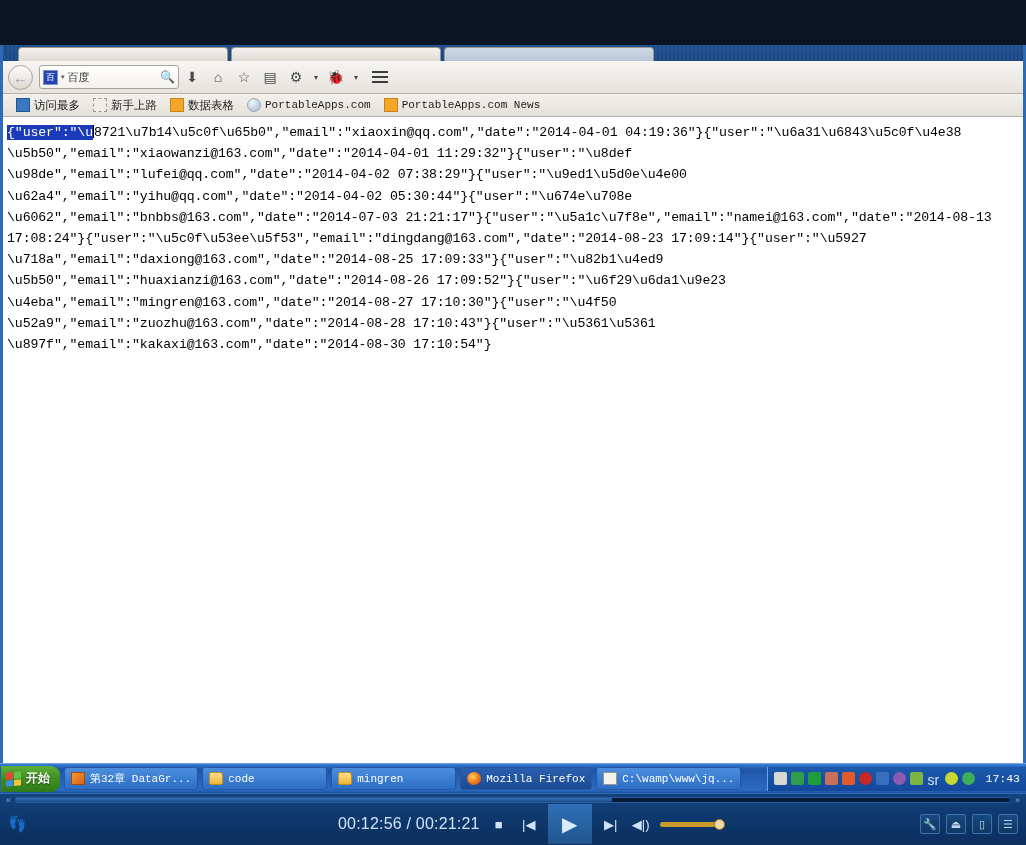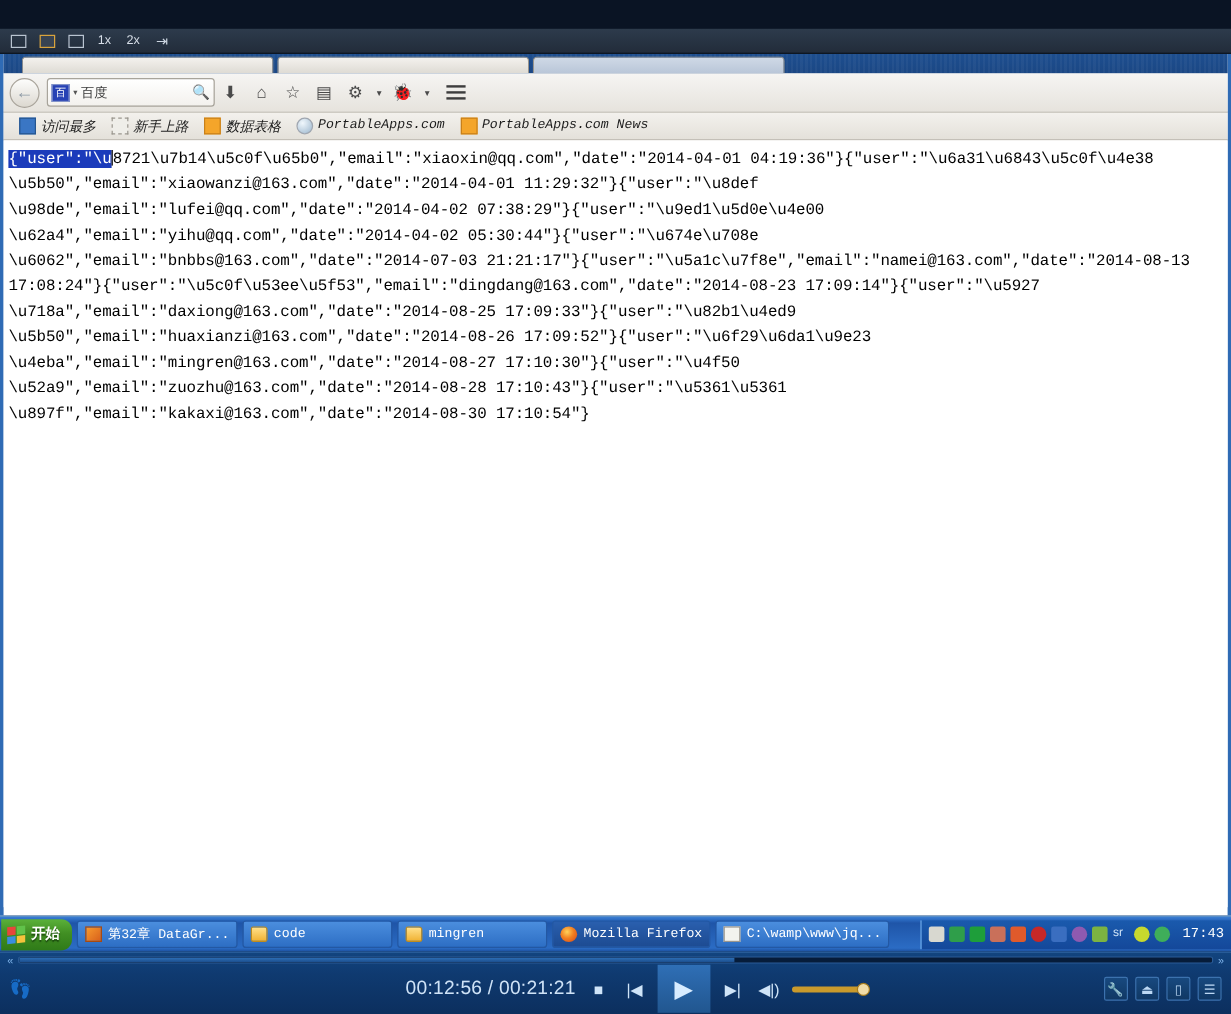--- a/index.html
+++ b/index.html
@@ -141,21 +141,21 @@
   .ff-menu-btn { width: 26px; height: 26px; display:flex; flex-direction: column; gap:3px;
     align-items:center; justify-content:center; margin-left: 4px; }
   .ff-menu-btn i { display:block; width: 16px; height: 2px; background:#3d3d3d; }
 
   .ff-bookmarks {
     height: 23px; background: linear-gradient(to bottom,#f3f1ed,#e4e1da);
     border-bottom: 1px solid #b7b2a9;
     display: flex; align-items: center; padding-left: 8px; gap: 3px;
   }
   .bm { display: flex; align-items: center; gap: 4px; padding: 1px 5px; }
-  .bm-label { font-size: 11.5px; color: #1c1c1c; white-space: nowrap; font-style: italic; }
+  .bm-label { font-size: 11.5px; color: #1c1c1c; white-space: nowrap; }
   .bm-label.mono { font-family: "Liberation Mono", monospace; font-size: 11px; }
   .bm-ico { width: 14px; height: 14px; flex: 0 0 auto; border: 1px solid #9fa6b0; background: #fff; }
   .bm-ico.blue { background: #3a76c4; border-color: #25558f; }
   .bm-ico.rss { background: #f4a52a; border-color: #c8801a; }
   .bm-ico.dash { background: #efeee9; border: 1px dashed #9a968e; }
   .bm-ico.globe { border-radius: 50%; background: radial-gradient(circle at 35% 30%,#f0f7fc,#9bb6cd); }
 
   
   .ff-content {
     height: 639px; background: #ffffff; overflow: hidden;
@@ -249,36 +249,20 @@
   .rbtn { width: 20px; height: 20px; border:1px solid #3c72ae; border-radius:2px;
           display:flex;align-items:center;justify-content:center;color:#bcd8f4;font-size:11px;
           background: linear-gradient(to bottom,#18497f,#103864); }
 </style>
 </head>
 <body>
 
 <div id="app">
 
 
-  <div class="qq-toolbar2">
-    <div class="qq-t2btn">
-        <span class="qq-t2icon"></span>
-      </div>
-    <div class="qq-t2btn">
-        <span class="qq-t2icon amber"></span>
-      </div>
-    <div class="qq-t2btn">
-        <span class="qq-t2icon"></span>
-      </div>
-    <div class="qq-t2btn">1x</div>
-    <div class="qq-t2btn">2x</div>
-    <div class="qq-t2btn">
-        <span style="color:#cdd6e1;font-size:12px">⇥</span>
-      </div>
-  </div>
 
   <div class="ff-window">
 
     <div class="ff-tabstrip">
       <div class="ff-tabbg"></div>
       <div class="ff-tab t1"></div>
       <div class="ff-tab t2"></div>
       <div class="ff-tab t3"></div>
     </div>
 
@@ -382,21 +366,21 @@
     <div class="tray">
       <span class="tray-ico" style="background:#d8d8d0"></span>
       <span class="tray-ico" style="background:#2f9e4a"></span>
       <span class="tray-ico" style="background:#1e9e3a"></span>
       <span class="tray-ico" style="background:#c9705a"></span>
       <span class="tray-ico" style="background:#e05a2b"></span>
       <span class="tray-ico" style="background:#c62828;border-radius:50%"></span>
       <span class="tray-ico" style="background:#3a6ec0"></span>
       <span class="tray-ico" style="background:#8e5ab0;border-radius:50%"></span>
       <span class="tray-ico" style="background:#7cb342"></span>
-      <span class="tray-ico" style="background:transparent;color:#cfe3f7;font-size:10px;width:14px">sr</span>
+      <span class="tray-ico" style="background:transparent;color:#cfe3f7;font-size:14px;width:14px">sr</span>
       <span class="tray-ico" style="background:#c7d92e;border-radius:50%"></span>
       <span class="tray-ico" style="background:#3fae5a;border-radius:50%"></span>
       <span class="tray-time">17:43</span>
     </div>
   </div>
 
   <div class="player-bar">
     <div class="seek-row">
       <span class="seek-arrow">«</span>
       <div class="seek-track">

